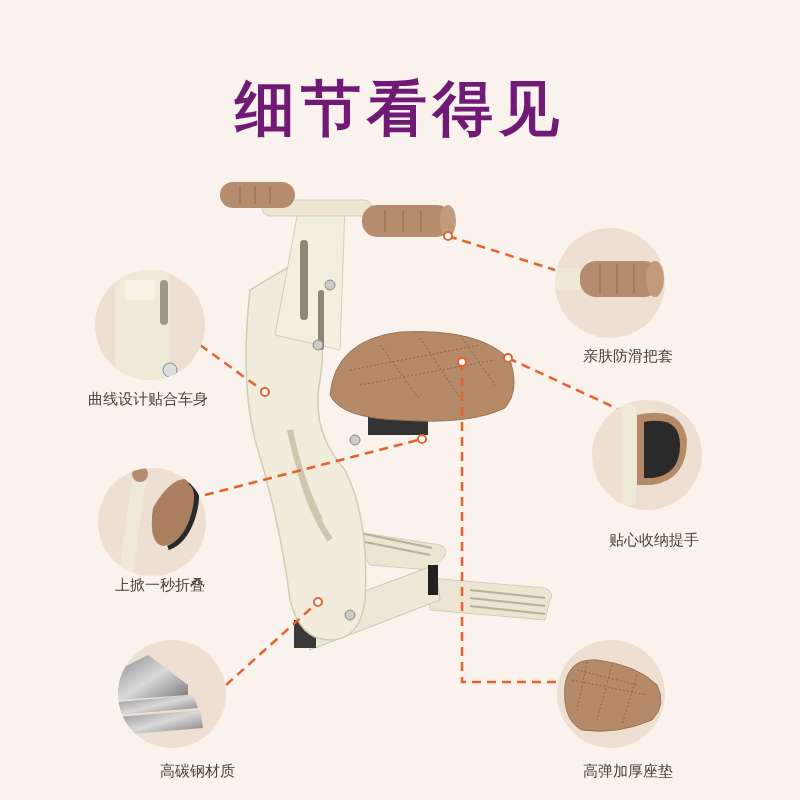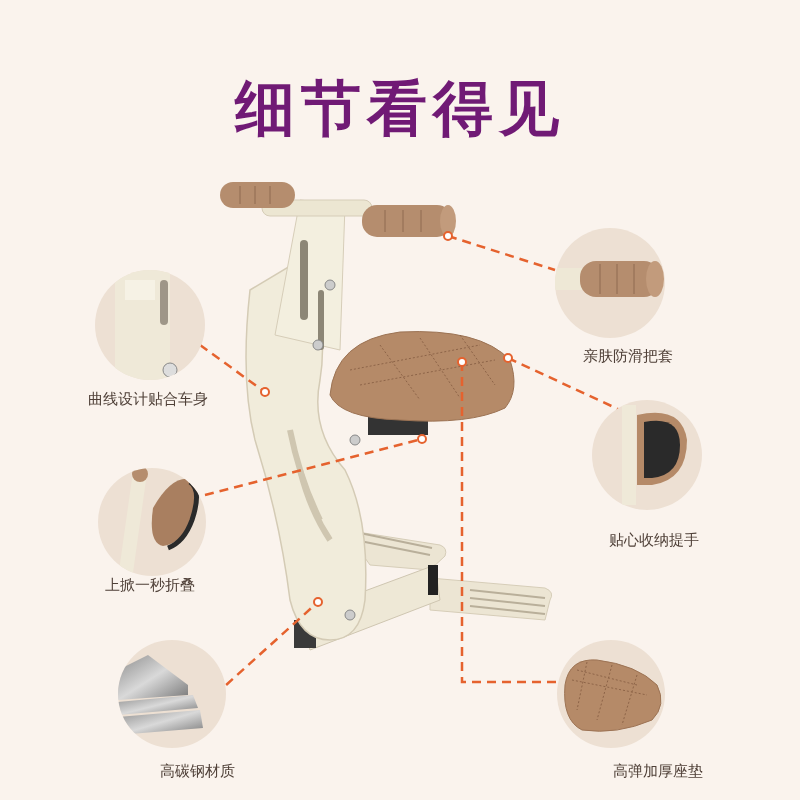--- a/index.html
+++ b/index.html
@@ -128,21 +128,21 @@
 <div class="label" style="left:603px; top:531px; width:110px; text-align:left;margin-left:6px;">贴心收纳提手</div>
 
 <div class="circle" style="left:98px; top:468px; width:108px; height:108px;">
   <svg width="108" height="108">
     <rect x="28" y="0" width="14" height="108" fill="#efe9d8" transform="rotate(8 35 54)"></rect>
     <circle cx="42" cy="6" r="8" fill="#b58d6e"></circle>
     <path d="M55 40 Q75 5 95 12 Q105 20 95 50 Q85 75 65 78 Q50 75 55 40 Z" fill="#a97f60"></path>
     <path d="M92 14 Q104 22 94 52 Q86 74 70 80" stroke="#2a2a2a" stroke-width="5" fill="none"></path>
   </svg>
 </div>
-<div class="label" style="left:95px; top:576px; width:110px; text-align:center;">上掀一秒折叠</div>
+<div class="label" style="left:95px; top:576px; width:110px; text-align:right;">上掀一秒折叠</div>
 
 <div class="circle" style="left:118px; top:640px; width:108px; height:108px;">
   <svg width="108" height="108">
     <defs>
       <linearGradient id="steel" x1="0" y1="0" x2="1" y2="1">
         <stop offset="0" stop-color="#8d8d8d"></stop>
         <stop offset="0.5" stop-color="#d9d9d9"></stop>
         <stop offset="1" stop-color="#777"></stop>
       </linearGradient>
     </defs>
@@ -152,13 +152,13 @@
   </svg>
 </div>
 <div class="label" style="left:135px; top:762px; width:100px; text-align:right;">高碳钢材质</div>
 
 <div class="circle" style="left:557px; top:640px; width:108px; height:108px;">
   <svg width="108" height="108">
     <path d="M8 45 Q12 18 40 20 Q80 25 100 45 Q110 65 95 80 Q60 95 25 90 Q5 80 8 45 Z" fill="#b58a68" stroke="#9c7354"></path>
     <path d="M15 40 L90 55 M20 30 L80 45 M30 22 L20 70 M55 25 L40 80 M80 35 L65 85" stroke="#8d6448" stroke-dasharray="2 2" fill="none"></path>
   </svg>
 </div>
-<div class="label" style="left:563px; top:762px; width:110px; text-align:center;margin-left:40px;">高弹加厚座垫</div>
+<div class="label" style="left:563px; top:762px; width:110px; text-align:right;">高弹加厚座垫</div>
 
 </body></html>

